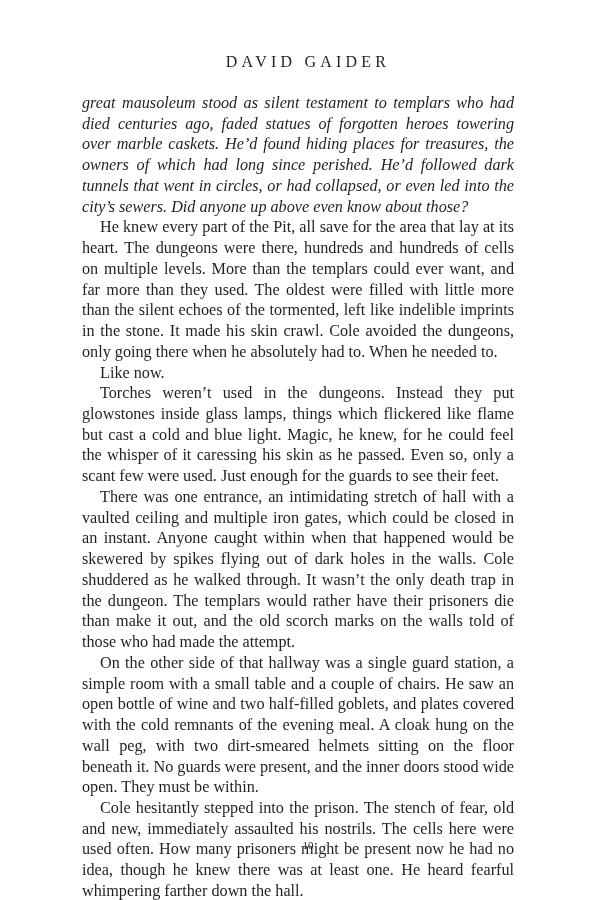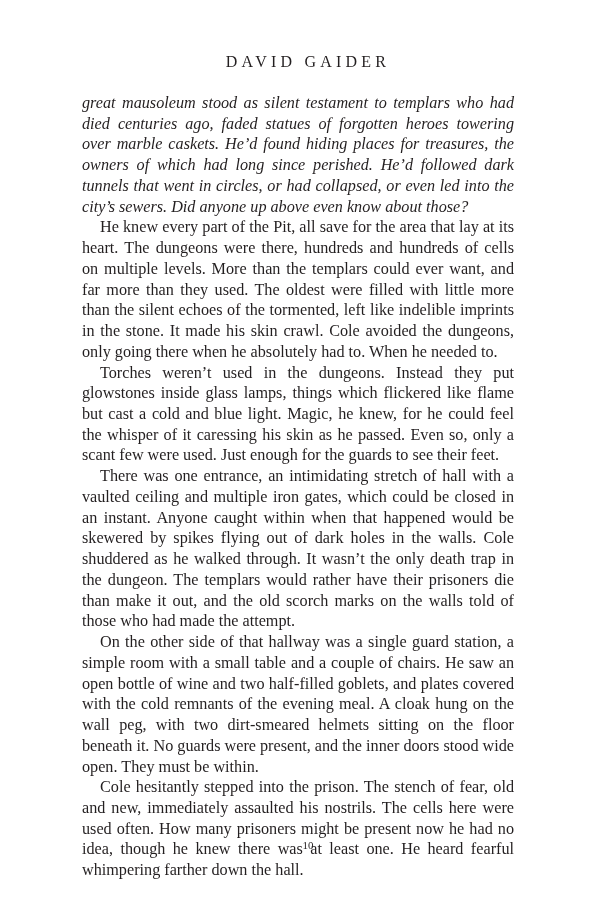--- a/index.html
+++ b/index.html
@@ -53,19 +53,20 @@
   }
 </style>
 </head>
 <body>
 
 <div class="running-head">David Gaider</div>
 
 <div class="body-text">
   <p class="continued">great mausoleum stood as silent testament to templars who had died centuries ago, faded statues of forgotten heroes towering over marble caskets. He’d found hiding places for treasures, the owners of which had long since perished. He’d followed dark tunnels that went in circles, or had collapsed, or even led into the city’s sewers. Did anyone up above even know about those?</p>
   <p>He knew every part of the Pit, all save for the area that lay at its heart. The dungeons were there, hundreds and hundreds of cells on multiple levels. More than the templars could ever want, and far more than they used. The oldest were filled with little more than the silent echoes of the tormented, left like indelible imprints in the stone. It made his skin crawl. Cole avoided the dungeons, only going there when he absolutely had to. When he needed to.</p>
+  <p>Like now.</p>
   <p>Torches weren’t used in the dungeons. Instead they put glowstones inside glass lamps, things which flickered like flame but cast a cold and blue light. Magic, he knew, for he could feel the whisper of it caressing his skin as he passed. Even so, only a scant few were used. Just enough for the guards to see their feet.</p>
   <p>There was one entrance, an intimidating stretch of hall with a vaulted ceiling and multiple iron gates, which could be closed in an instant. Anyone caught within when that happened would be skewered by spikes flying out of dark holes in the walls. Cole shuddered as he walked through. It wasn’t the only death trap in the dungeon. The templars would rather have their prisoners die than make it out, and the old scorch marks on the walls told of those who had made the attempt.</p>
   <p>On the other side of that hallway was a single guard station, a simple room with a small table and a couple of chairs. He saw an open bottle of wine and two half-filled goblets, and plates covered with the cold remnants of the evening meal. A cloak hung on the wall peg, with two dirt-smeared helmets sitting on the floor beneath it. No guards were present, and the inner doors stood wide open. They must be within.</p>
   <p>Cole hesitantly stepped into the prison. The stench of fear, old and new, immediately assaulted his nostrils. The cells here were used often. How many prisoners might be present now he had no idea, though he knew there was at least one. He heard fearful whimpering farther down the hall.</p>
 </div>
 
 <div class="folio">10</div>
 
 </body></html>

